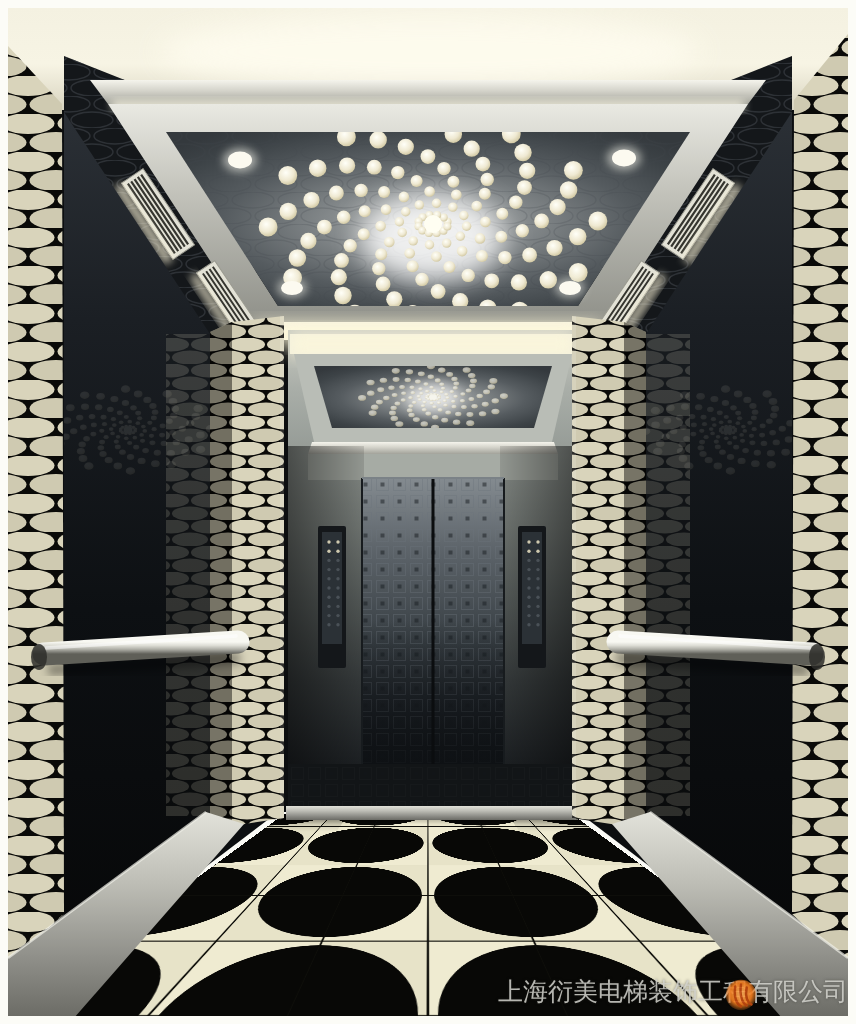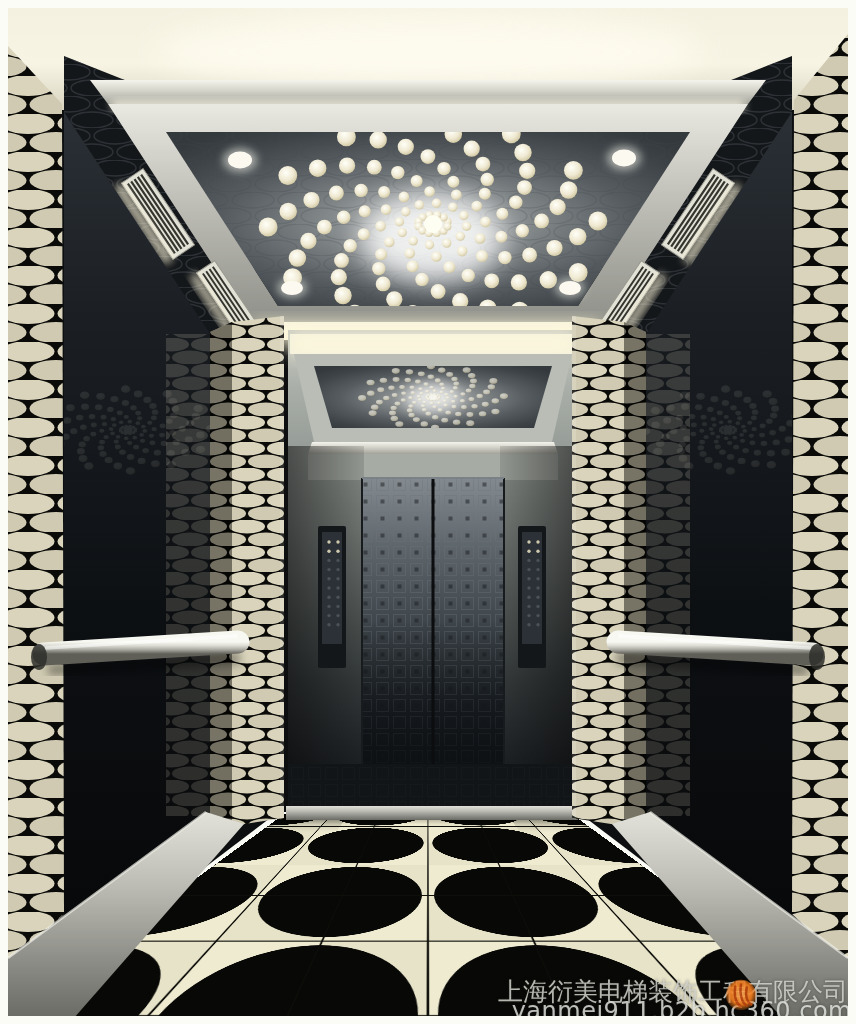--- a/index.html
+++ b/index.html
@@ -648,16 +648,15 @@
       <radialGradient id="logoG" cx="0.5" cy="0.45" r="0.6">
         <stop offset="0" stop-color="#ffb25e"></stop>
           <stop offset="0.6" stop-color="#ef7b1e"></stop>
         <stop offset="1" stop-color="#ef7b1e" stop-opacity="0"></stop>
       </radialGradient>
     </defs>
     <circle cx="20" cy="17" r="16" fill="url(#logoG)"></circle>
     <path d="M14,8 C12,20 16,27 20,29 M20,6 C18,18 22,26 26,28 M26,9 C24,19 27,25 31,27" stroke="#c24a10" stroke-width="2.6" fill="none" stroke-linecap="round"></path>
   </svg>
   <div class="wm-company">上海衍美电梯装饰工程有限公司</div>
-  <div class="wm-url">yanmei911.b2b.hc360.com</div>
 
   <div class="frame"></div>
 </div>
 
 </body></html>

